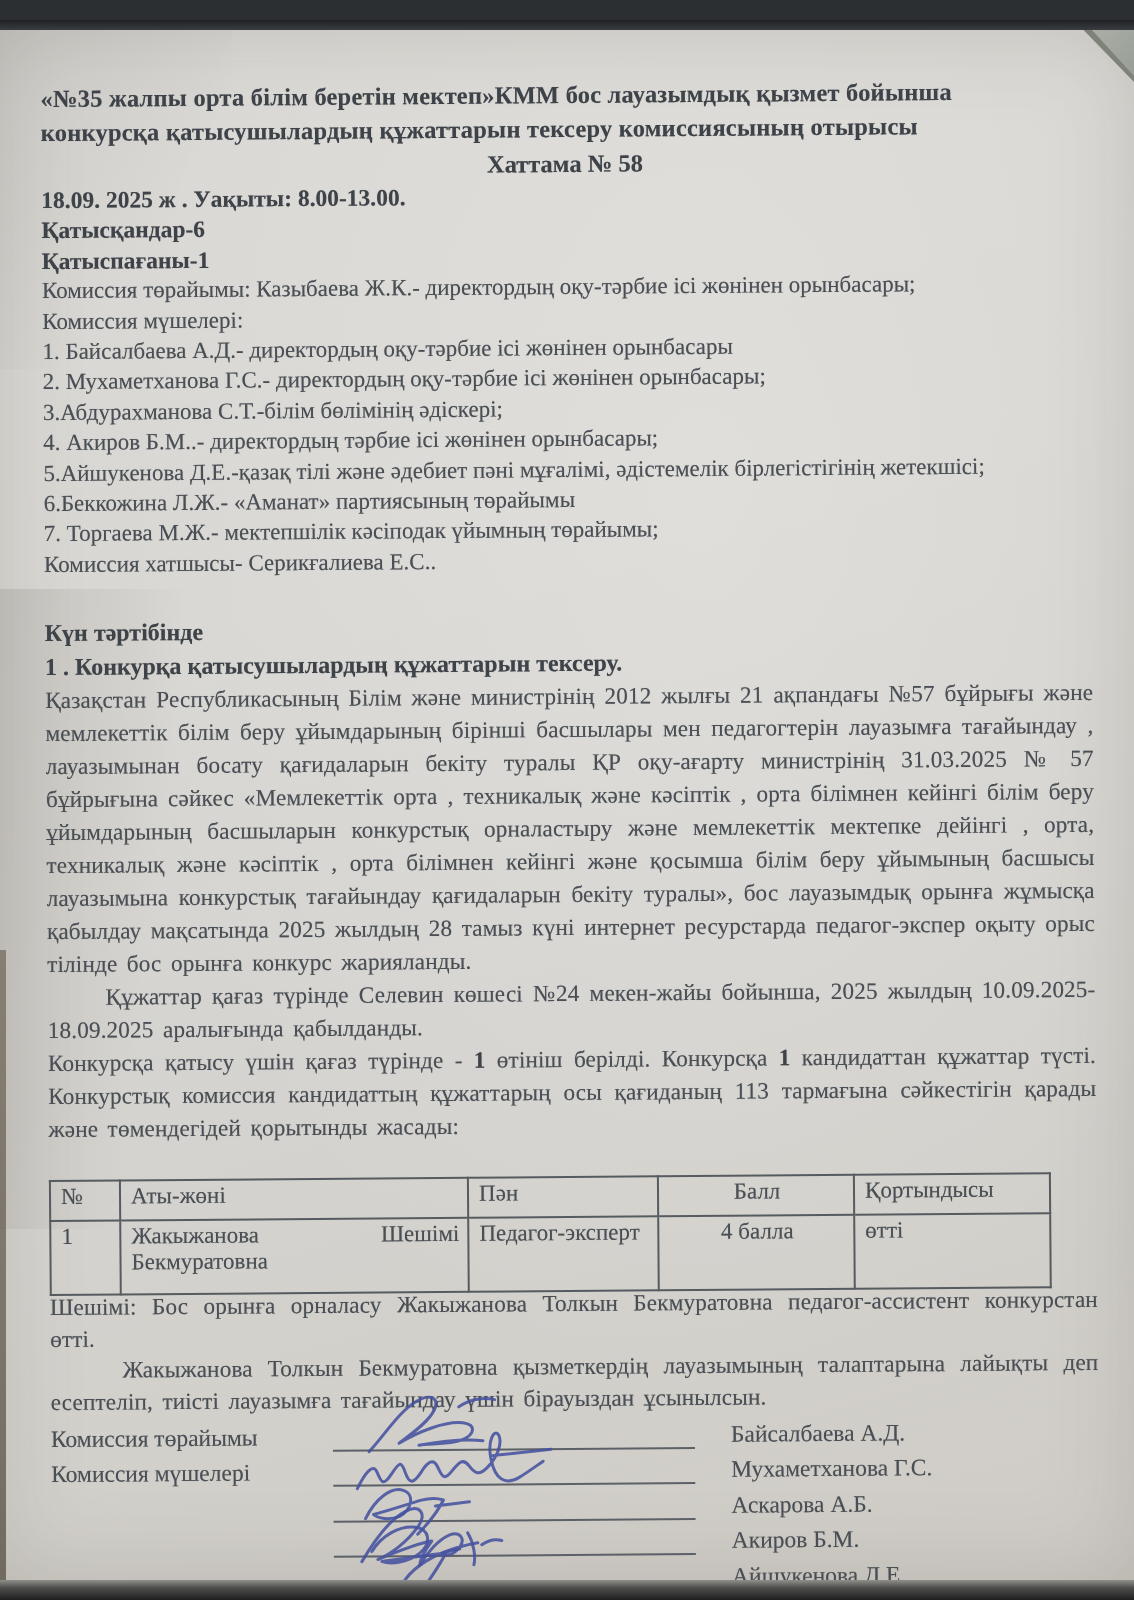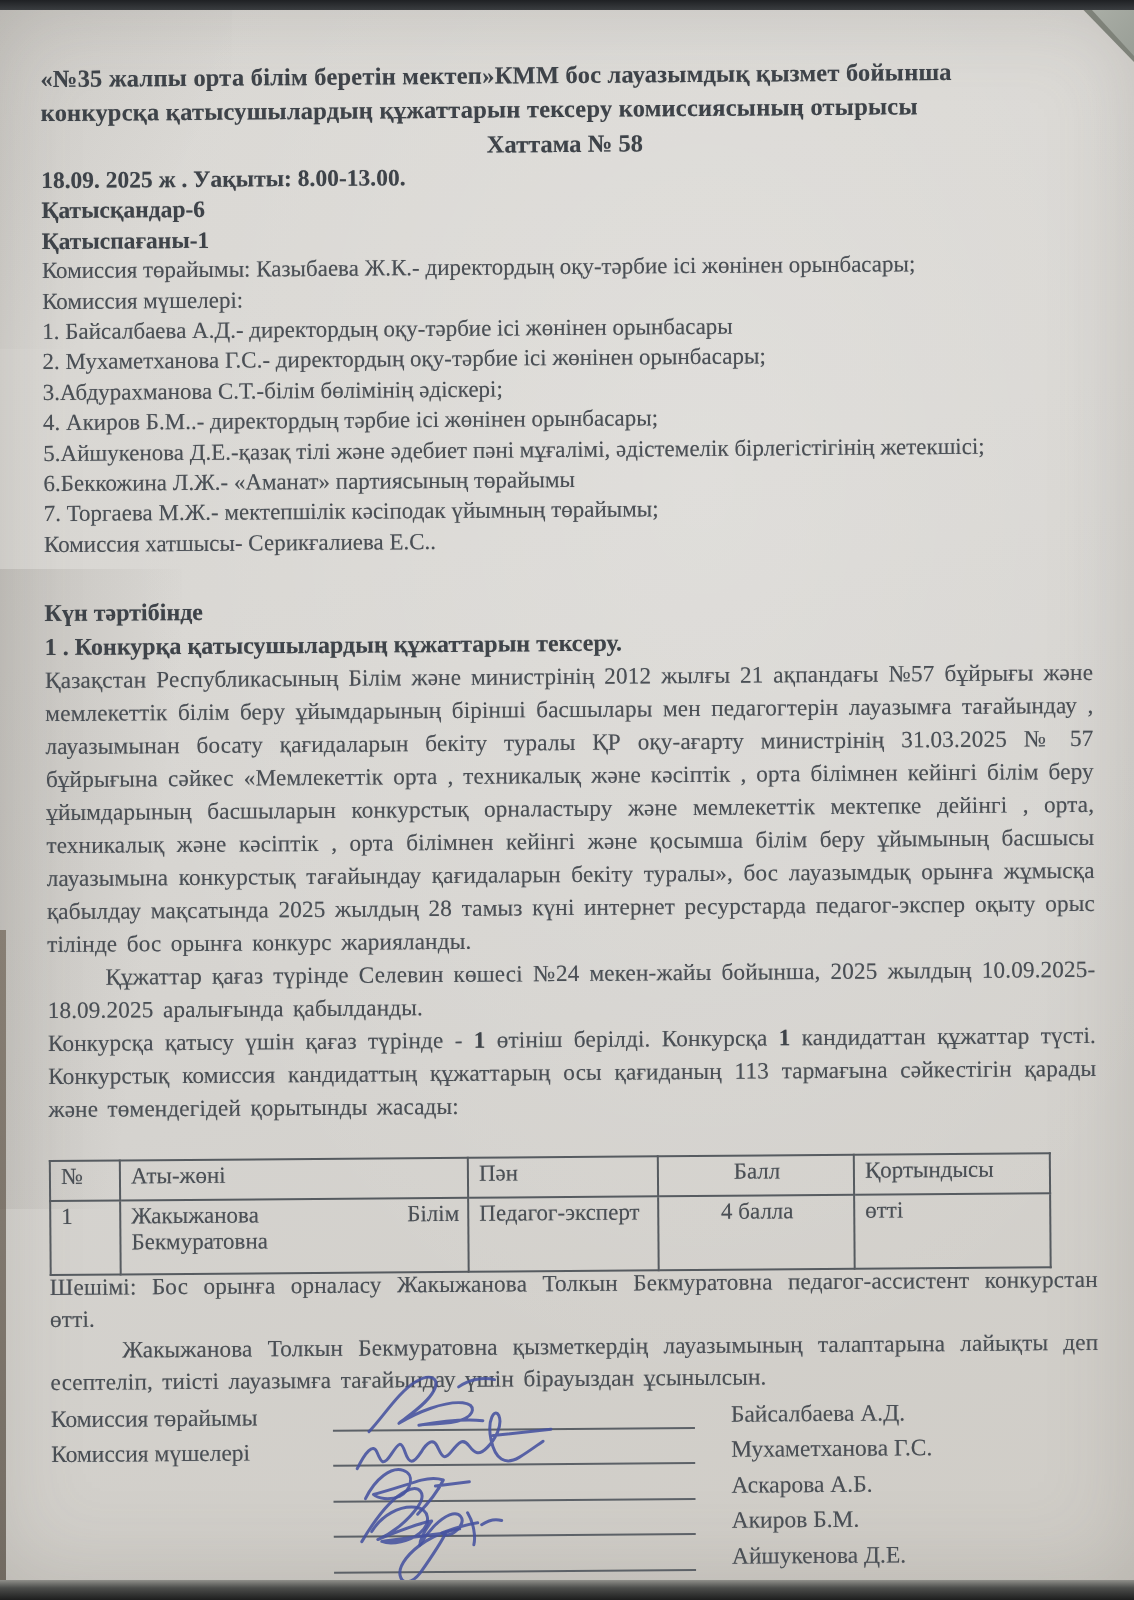--- a/index.html
+++ b/index.html
@@ -2,21 +2,21 @@
 <html style="--ink: #4a4f55; --paper: #d9d7d3; --pen: #46529f; --photo-edge: #2c2f32;"><head>
 <meta charset="utf-8">
 <style>
   html,body{margin:0;padding:0;}
   body{
     width:1134px;height:1600px;overflow:hidden;position:relative;
     background:#2c2f32;
     font-family:"Liberation Serif","DejaVu Serif",serif;
   }
   
-  .photo-bg{position:absolute;inset:0;background:linear-gradient(180deg,#35383b 0%,#4a4d4a 50%,#242525 100%);}
+  .photo-bg{position:absolute;inset:0;background:linear-gradient(180deg,#35383b 0%,#4a4d4a 50%,#242525 100%);margin-top:20px;}
   
   .paper{
     position:absolute;left:-8px;top:9px;right:-4px;bottom:18px;
     background:
       radial-gradient(ellipse at 62% 30%, rgba(255,255,255,0.18), rgba(255,255,255,0) 60%),
       linear-gradient(165deg,#dbd9d5 0%,#d9d7d3 35%,#d5d3cf 62%,#cfccc6 100%);
     box-shadow:inset 0 0 90px rgba(95,90,82,0.22);
   }
   .paper-shade-left{position:absolute;left:0;top:560px;width:190px;height:640px;
     background:linear-gradient(97deg,rgba(70,64,56,0.14),rgba(70,64,56,0) 75%);}
@@ -130,21 +130,21 @@
             <td class="c-name">Аты-жөні</td>
             <td class="c-subj">Пән</td>
             <td class="c-score">Балл</td>
             <td class="c-res">Қортындысы</td>
           </tr>
           <tr class="data-row">
             <td class="c-num">1</td>
             <td class="c-name">
               <div class="name-justify">
                 <span>Жакыжанова</span>
-                <span>Білім</span>
+                <span>Шешімі</span>
               </div>
               <div>Бекмуратовна</div>
             </td>
             <td class="c-subj">Педагог-эксперт</td>
             <td class="c-score">4 балла</td>
             <td class="c-res">өтті</td>
           </tr>
         </tbody>
       </table>
     </div>

